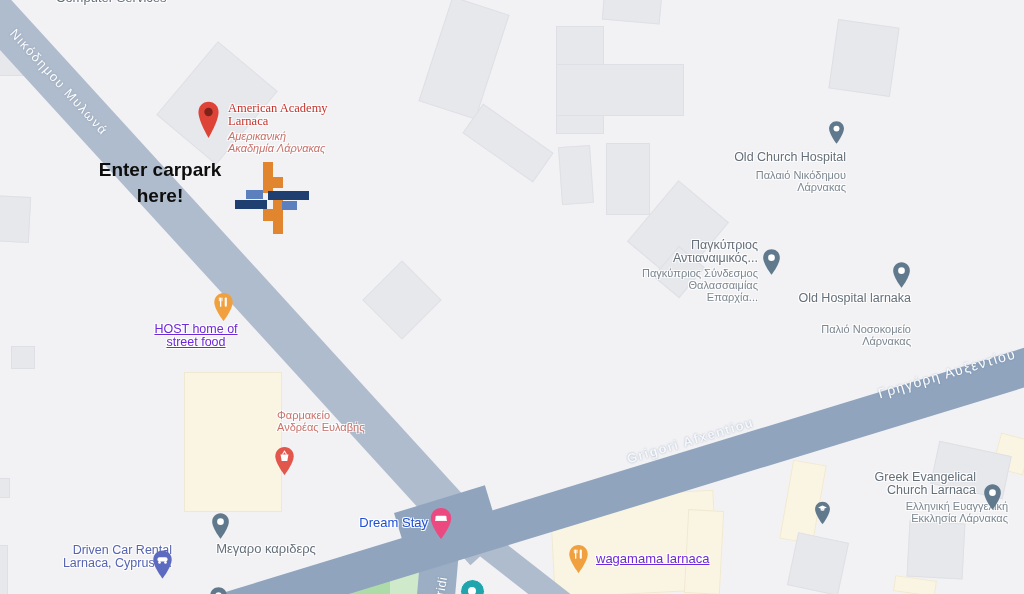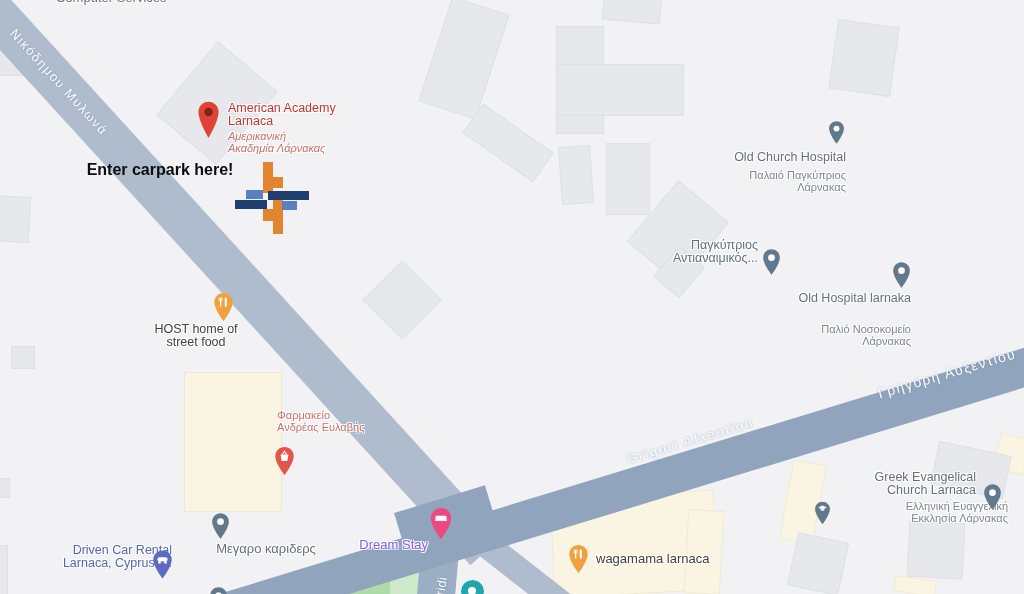--- a/index.html
+++ b/index.html
@@ -16,29 +16,29 @@
   .road-mid{position:absolute;background:#9BAEC4;}
   
   .road-label{position:absolute;color:#FDFEFF;font-size:13px;letter-spacing:1.5px;
               white-space:nowrap;transform-origin:0 0;text-shadow:0 0 2px rgba(96,116,146,.55);}
   
   .poi-label{position:absolute;line-height:13px;font-size:12.5px;
              text-shadow:-1px -1px 0 rgba(255,255,255,.9),1px -1px 0 rgba(255,255,255,.9),
                          -1px 1px 0 rgba(255,255,255,.9),1px 1px 0 rgba(255,255,255,.9);}
   .poi-sub{font-size:11px;line-height:12px;margin-top:1px;}
   .gray   {color:#646F7A;} .gray-sub{color:#7C8791;}
-  .red    {color:#C5332C;} .red-sub {color:#C9726B;}
-  .orange {color:#404040;}
-  .pink   {color:#8b5cf6;margin-top:22px;}
+  .red    {color:#C5332C;font-family:Liberation Serif, serif;} .red-sub {color:#C9726B;}
+  .orange {color:#6d28d9;text-decoration:underline;}
+  .pink   {color:#1d4ed8;}
   .indigo {color:#5563B1;}
   .t-right{text-align:right;} .t-center{text-align:center;}
   .pin{position:absolute;}
   
   #carpark-note{position:absolute;left:78px;top:157px;width:164px;text-align:center;
-                color:#0D0D0D;font-size:16px;font-weight:700;line-height:26px;}
+                color:#0D0D0D;font-size:19px;font-weight:700;line-height:26px;}
   
   .lbar{position:absolute;}
   .lo{background:#E2852F;} .ln{background:#1F3F70;} .lb{background:#5C80BE;}
   
   #teal-poi{position:absolute;left:460px;top:579px;width:25px;height:25px;border-radius:50%;
             background:#20A5AC;border:1.5px solid #fff;box-sizing:border-box;}
   #teal-poi:after{content:"";position:absolute;left:7px;top:7px;width:8px;height:8px;
             border-radius:50%;background:#fff;}
 </style>
 </head>
@@ -112,29 +112,30 @@
     <div class="lbar lb" style="left:282px;top:201px;width:15px;height:9px;"></div>
   </div>
 
   <div class="pin" style="left:828px;top:120px;">
     <svg width="17" height="25" viewBox="0 0 24 34">
       <path d="M12 1C6 1 1.5 5.6 1.5 11.5 1.5 19.5 12 33 12 33s10.5-13.5 10.5-21.5C22.5 5.6 18 1 12 1z" fill="#60798C"></path>
       <circle cx="12" cy="11.5" r="4.2" fill="#fff"></circle>
     </svg>
   </div>
   <div class="poi-label gray t-right" style="left:721px;top:151px;width:125px;">Old Church Hospital</div>
-  <div class="poi-label poi-sub gray-sub t-right" style="left:726px;top:168px;width:120px;">Παλαιό Παγκύπριος Λάρνακας</div>
+  <div class="poi-label poi-sub gray-sub t-right" style="left:726px;top:168px;width:120px;">Παλαιό Νικόδημου Λάρνακας</div>
 
   <div class="pin" style="left:762px;top:248px;">
     <svg width="19" height="28" viewBox="0 0 24 34">
       <path d="M12 1C6 1 1.5 5.6 1.5 11.5 1.5 19.5 12 33 12 33s10.5-13.5 10.5-21.5C22.5 5.6 18 1 12 1z" fill="#60798C"></path>
       <circle cx="12" cy="11.5" r="4.2" fill="#fff"></circle>
     </svg>
   </div>
   <div class="poi-label gray t-right" style="left:638px;top:239px;width:120px;">Παγκύπριος Αντιαναιμικός...</div>
+  <div class="poi-label poi-sub gray-sub t-right" style="left:638px;top:266px;width:120px;">Παγκύπριος Σύνδεσμος Θαλασσαιμίας Επαρχία...</div>
 
   <div class="pin" style="left:892px;top:261px;">
     <svg width="19" height="28" viewBox="0 0 24 34">
       <path d="M12 1C6 1 1.5 5.6 1.5 11.5 1.5 19.5 12 33 12 33s10.5-13.5 10.5-21.5C22.5 5.6 18 1 12 1z" fill="#60798C"></path>
       <circle cx="12" cy="11.5" r="4.2" fill="#fff"></circle>
     </svg>
   </div>
   <div class="poi-label gray t-right" style="left:786px;top:292px;width:125px;">Old Hospital larnaka</div>
   <div class="poi-label poi-sub gray-sub t-right" style="left:791px;top:322px;width:120px;">Παλιό Νοσοκομείο Λάρνακας</div>
 

